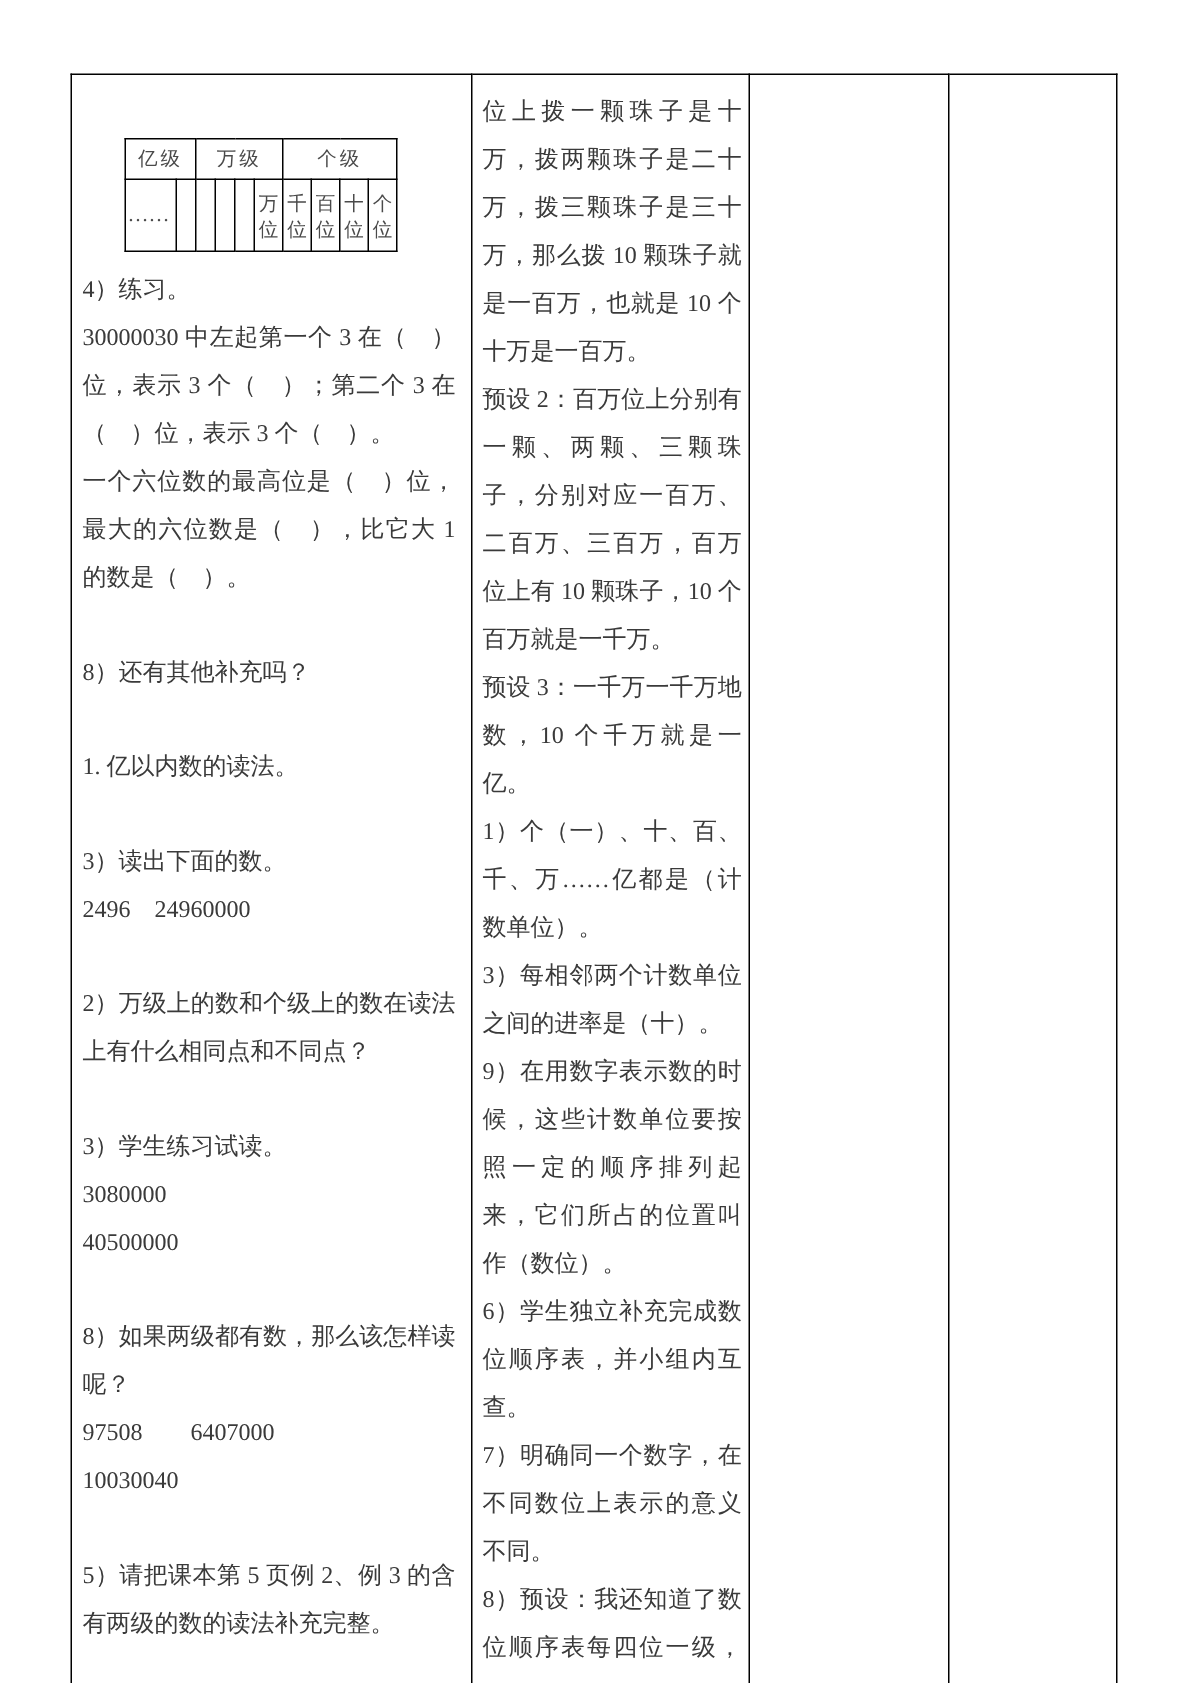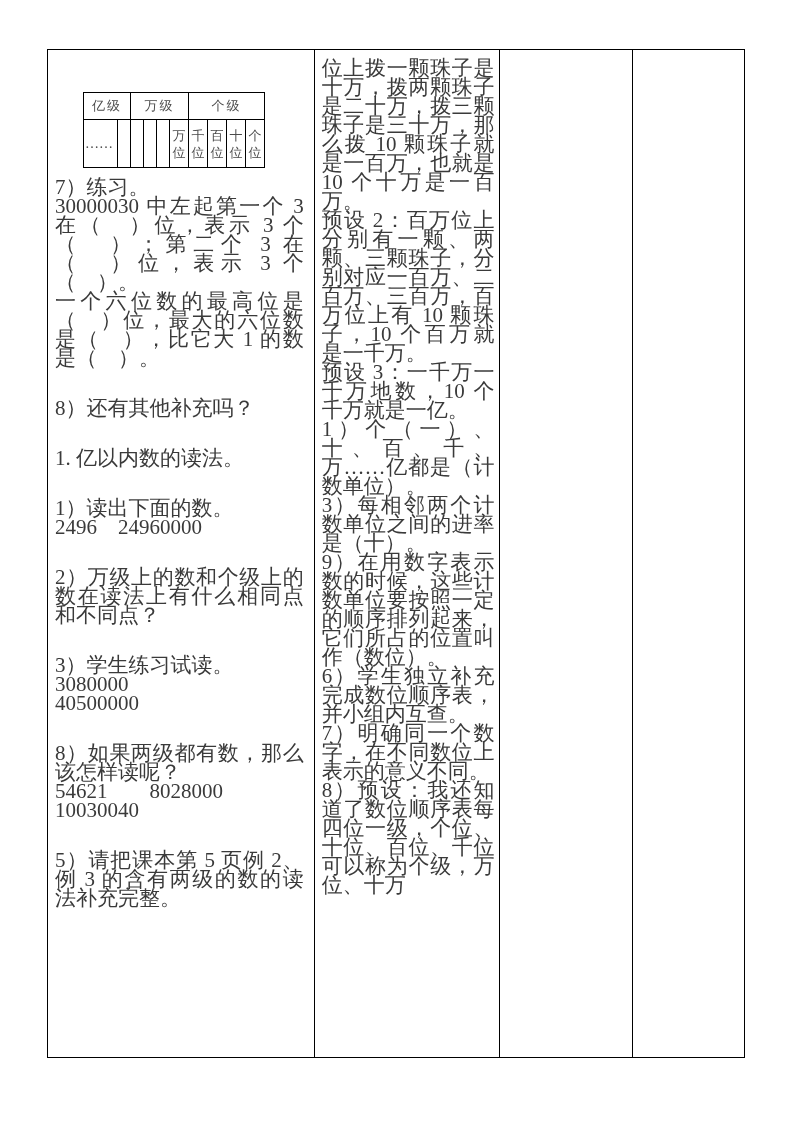--- a/index.html
+++ b/index.html
@@ -33,22 +33,22 @@
   }
   td.col-left   { width: 263px; }
   td.col-mid    { width: 182px; }
   td.col-empty1 { width: 131px; }
   td.col-empty2 { width: 110px; }
 
   .cell-inner-left { padding: 7px 10px 0 7px; }
   .cell-inner-mid  { padding: 9px 4px 0 7px; }
 
   .para {
-    font-size: 21px;
-    line-height: 19px;
+    font-size: 16px;
+    line-height: 32px;
     text-align: justify;
     text-justify: distribute;
     text-justify: inter-character;
     word-break: break-all;
   }
   .para:empty { min-height: 31px; }
 
   
   table.pv {
     border-collapse: collapse;
@@ -122,39 +122,39 @@
                   <td>万位</td>
                   <td>千位</td>
                   <td>百位</td>
                   <td>十位</td>
                   <td>个位</td>
                 </tr>
               </tbody>
             </table>
 
             <div>
-                <div class="para">7）练习。</div>
+                <div class="para">4）练习。</div>
                 <div class="para">30000030 中左起第一个 3 在（　）位，表示 3 个（　）；第二个 3 在（　）位，表示 3 个（　）。</div>
                 <div class="para">一个六位数的最高位是（　）位，最大的六位数是（　），比它大 1 的数是（　）。</div>
                 <div class="para"></div>
                 <div class="para">8）还有其他补充吗？</div>
                 <div class="para"></div>
                 <div class="para">1. 亿以内数的读法。</div>
                 <div class="para"></div>
-                <div class="para">1）读出下面的数。</div>
+                <div class="para">3）读出下面的数。</div>
                 <div class="para">2496　24960000</div>
                 <div class="para"></div>
                 <div class="para">2）万级上的数和个级上的数在读法上有什么相同点和不同点？</div>
                 <div class="para"></div>
                 <div class="para">3）学生练习试读。</div>
                 <div class="para">3080000</div>
                 <div class="para">40500000</div>
                 <div class="para"></div>
                 <div class="para">8）如果两级都有数，那么该怎样读呢？</div>
-                <div class="para">54621　　8028000</div>
+                <div class="para">97508　　6407000</div>
                 <div class="para">10030040</div>
                 <div class="para"></div>
                 <div class="para">5）请把课本第 5 页例 2、例 3 的含有两级的数的读法补充完整。</div>
               </div>
           </div>
         </td>
 
         <td class="col-mid">
           <div class="cell-inner-mid">
             <div>

